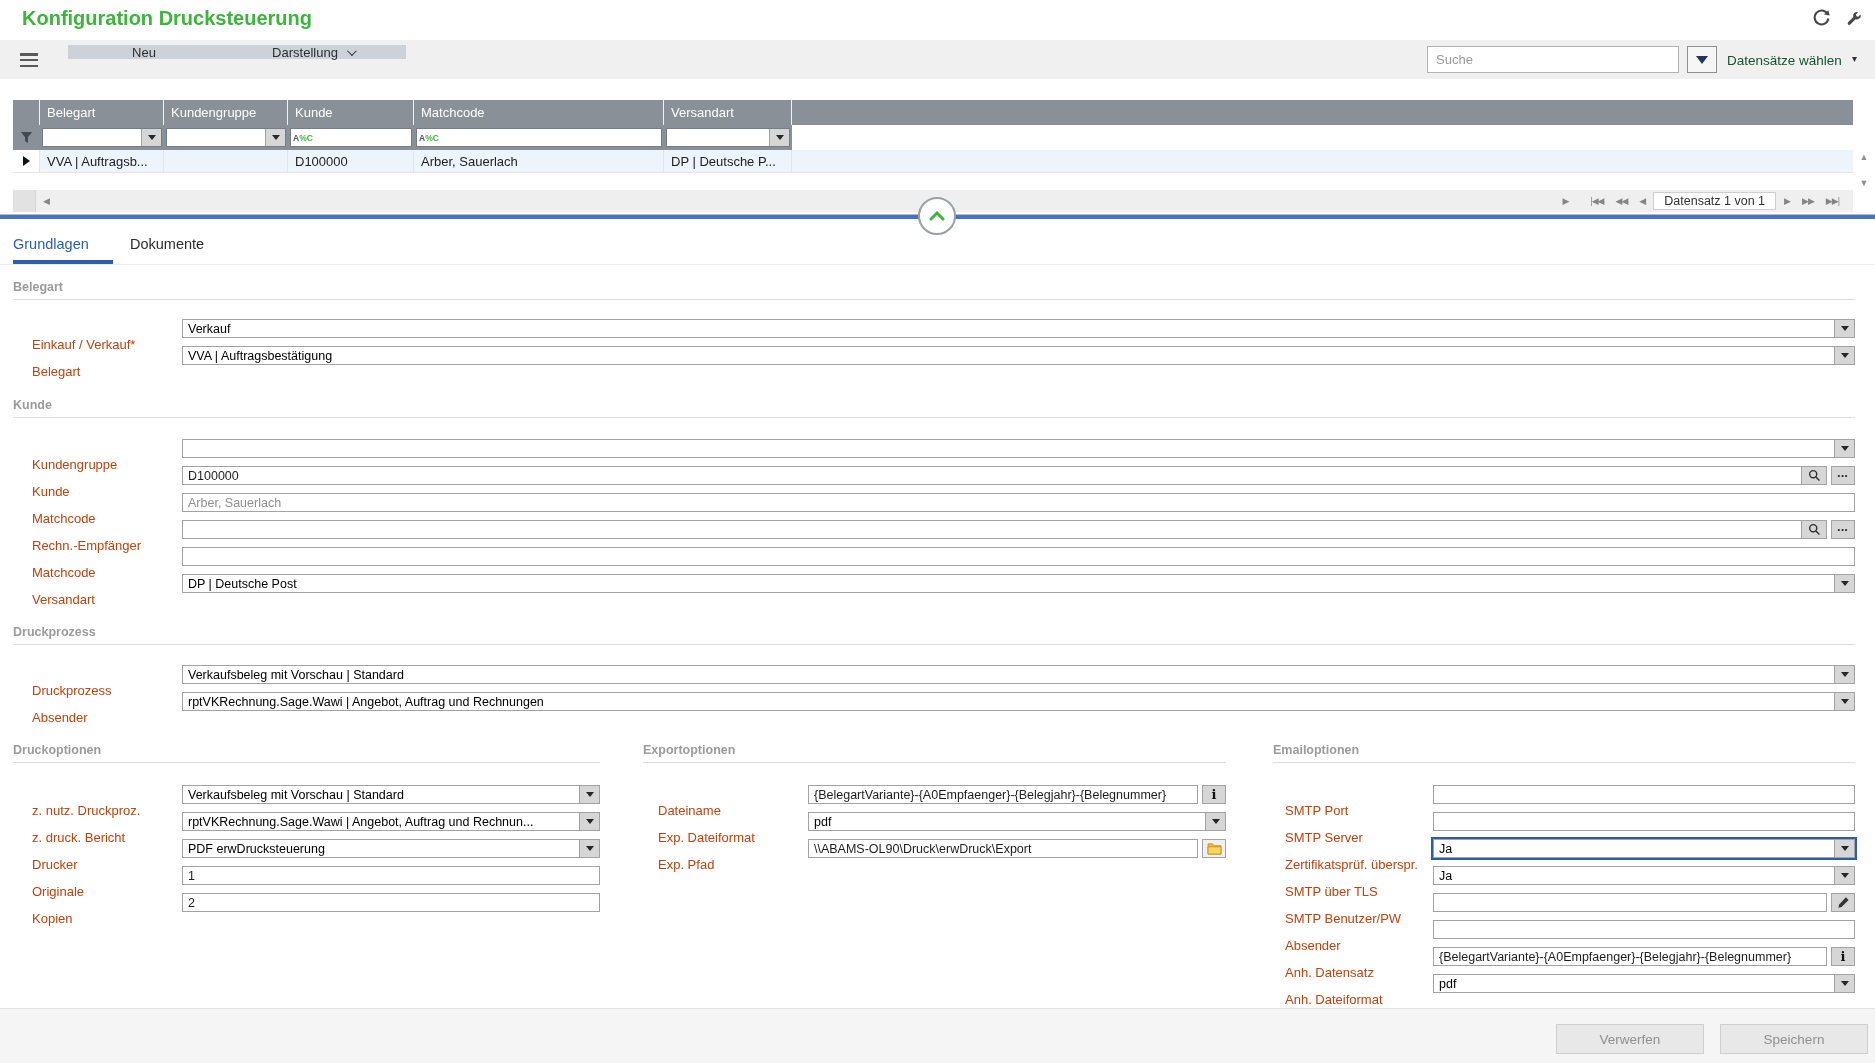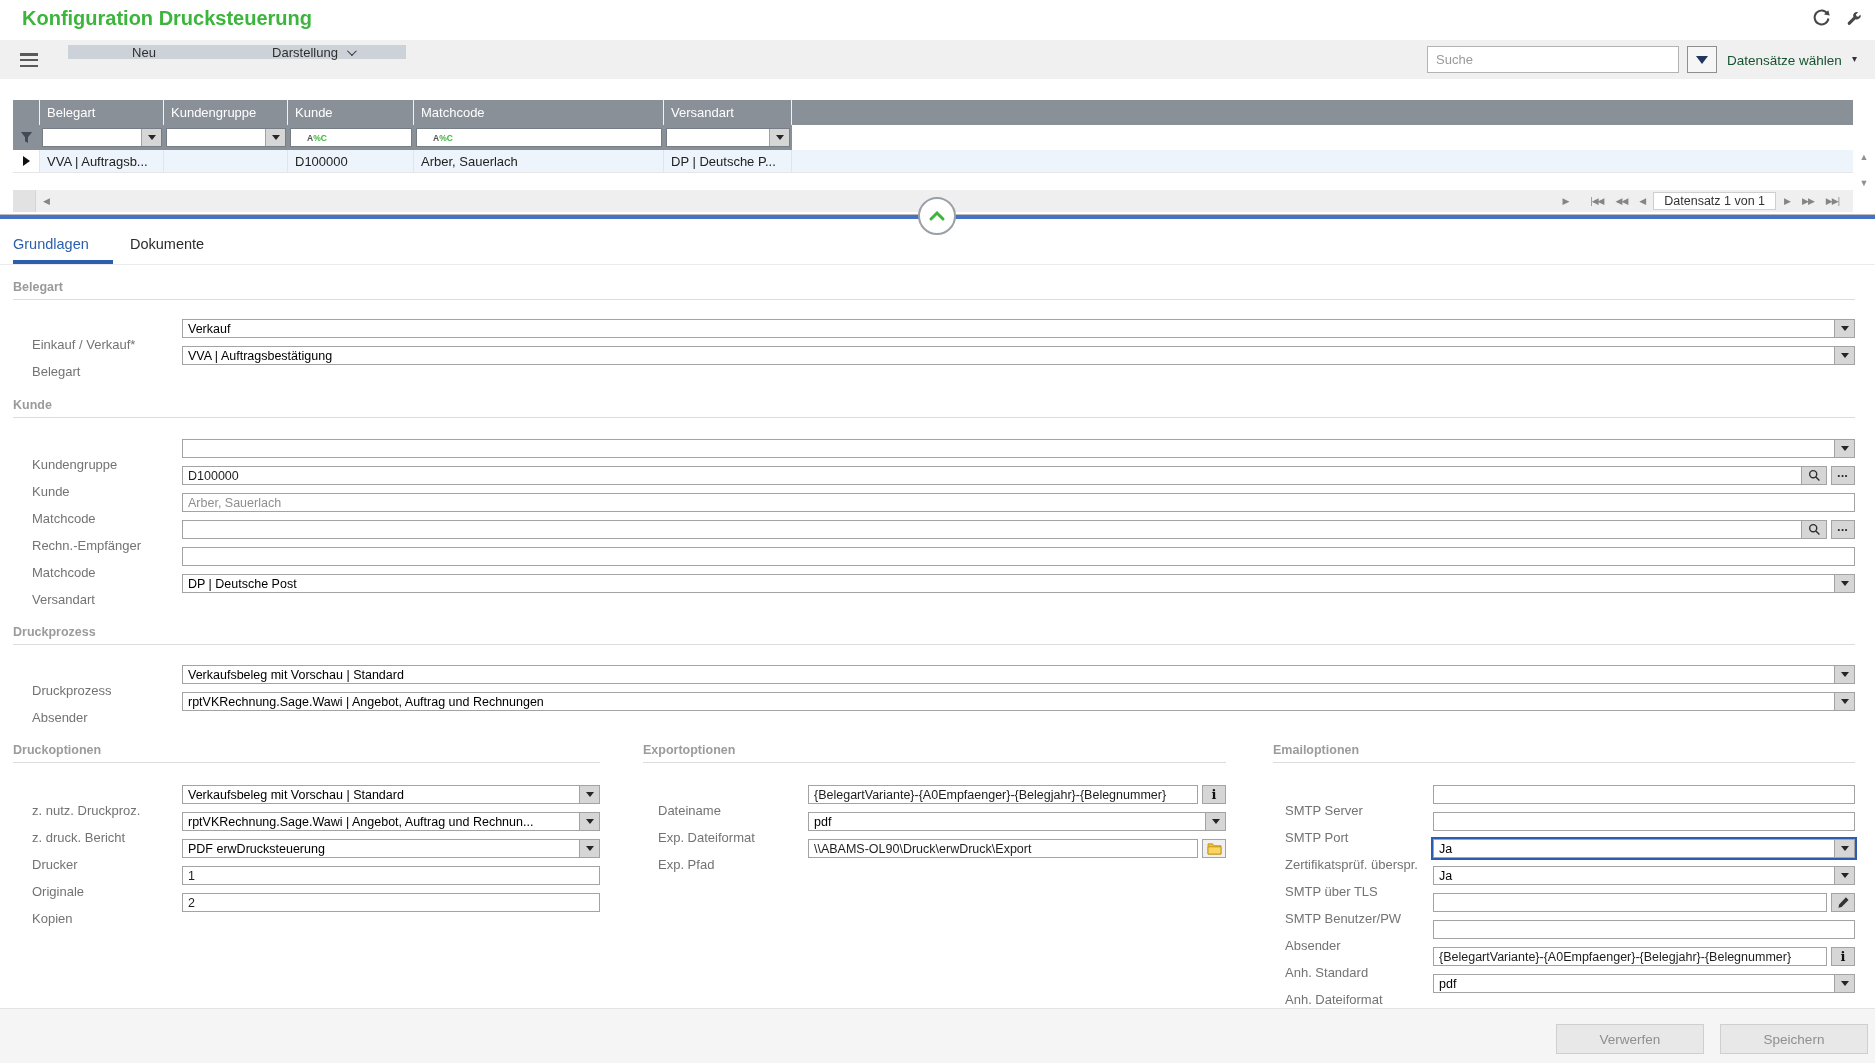--- a/index.html
+++ b/index.html
@@ -24,21 +24,21 @@
   .rec-link{position:absolute;left:1727px;top:13px;font-size:13.5px;color:#14532d;cursor:pointer;}
   .rec-caret{position:absolute;left:1852px;top:13px;font-size:10px;color:#333;cursor:pointer;}
   
   .ghead{position:absolute;left:13px;top:100px;width:1840px;height:25px;display:flex;background:#8a9097;}
   .gh{box-sizing:border-box;border-right:1px solid #f2f2f2;color:#fff;font-size:13px;display:flex;align-items:center;padding-left:7px;cursor:pointer;}
   .gfilter{position:absolute;left:13px;top:125px;width:779px;height:25px;display:flex;background:#8a9097;align-items:center;}
   .fc{box-sizing:border-box;height:25px;display:flex;align-items:center;justify-content:center;padding:0 2px;}
   .fcombo{display:flex;height:19px;flex:1;background:#fff;border:1px solid #777d86;box-sizing:border-box;cursor:pointer;}
   .fcombo .sp{flex:1;}
   .ftxt{display:flex;height:19px;flex:1;background:#fff;border:1px solid #777d86;box-sizing:border-box;align-items:center;}
-  .wc{font-size:8.5px;font-weight:bold;letter-spacing:0;padding-left:16px;white-space:nowrap;}
+  .wc{font-size:8.5px;font-weight:bold;letter-spacing:0;padding-left:2px;white-space:nowrap;}
   .wc b{color:#555;font-weight:bold;}
   .wc em{color:#3cb53c;font-style:normal;font-weight:bold;}
   .dd{width:19px;background:#d6d6d6;border-left:1px solid #a3a3a3;display:flex;align-items:center;justify-content:center;cursor:pointer;flex:none;}
   .tri{width:0;height:0;border-left:4px solid transparent;border-right:4px solid transparent;border-top:5px solid #262626;}
   .grow{position:absolute;left:13px;top:150px;width:1840px;height:22px;display:flex;background:#edf4fb;border-bottom:1px solid #e6e6e6;cursor:pointer;}
   .gc{box-sizing:border-box;border-right:1px solid #dfe5ec;font-size:13px;color:#222;display:flex;align-items:center;padding-left:7px;white-space:nowrap;overflow:hidden;}
   .rowmark{width:0;height:0;border-top:5px solid transparent;border-bottom:5px solid transparent;border-left:7px solid #111;margin:0 auto;}
   .hstrip{position:absolute;left:13px;top:190px;width:1840px;height:22px;background:#efefef;}
   .hcorner{position:absolute;left:0;top:0;width:22px;height:22px;background:#e2e2e2;border-right:1px solid #d5d5d5;}
   .pg{font-size:9px;color:#858585;letter-spacing:-1px;cursor:pointer;padding:0 6px;line-height:22px;display:inline-block;}
@@ -54,21 +54,21 @@
   .tab{position:absolute;top:236px;font-size:14.5px;cursor:pointer;}
   .tab.on{color:#2b5fad;}
   .tab.off{color:#2c2c2c;}
   .tab-ul{position:absolute;left:13px;top:260px;width:100px;height:4px;background:#2b5fad;}
   .tab-base{position:absolute;left:0;top:264px;width:1875px;height:1px;background:#ececec;}
   
   .section{position:absolute;}
   .sec-head{font-size:12.5px;font-weight:bold;color:#9b9b9b;padding-bottom:5px;border-bottom:1px solid #dcdcdc;}
   .rows{margin-top:19px;}
   .frow{display:flex;align-items:center;height:19px;margin-bottom:8px;}
-  .lbl{flex:none;font-size:13px;color:#737373;box-sizing:border-box;padding-right:8px;white-space:nowrap;margin-top:32px;}
+  .lbl{flex:none;font-size:13px;color:#c2410c;box-sizing:border-box;padding-right:8px;white-space:nowrap;margin-top:32px;}
   .w1 .lbl{width:169px;padding-left:19px;}
   .w2 .lbl{width:165px;padding-left:15px;}
   .w3 .lbl{width:160px;padding-left:12px;}
   .fld{display:flex;align-items:stretch;flex:1;height:19px;box-sizing:border-box;border:1px solid #a3a3a3;background:#fff;}
   .cval{flex:1;font-size:12.5px;color:#000000;display:flex;align-items:center;padding:0 5px;white-space:nowrap;overflow:hidden;}
   .fld input{flex:1;border:none;background:transparent;outline:none;font-family:inherit;font-size:12.5px;color:#1e1e1e;padding:0 5px;min-width:0;}
   .ro input{color:#8f8f8f;}
   .focused{outline:2px solid #2a5db0;}
   .inbtn{width:24px;background:#d6d6d6;border-left:1px solid #a3a3a3;display:flex;align-items:center;justify-content:center;cursor:pointer;flex:none;}
   .side{width:24px;height:19px;flex:none;box-sizing:border-box;margin-left:4px;border:1px solid #a3a3a3;background:#d6d6d6;
@@ -400,27 +400,27 @@
             </svg>
           </span>
         </div>
     </div>
   </div>
 
   <div class="section w3" style="left:1273px;top:743px;width:582px;">
     <div class="sec-head">Emailoptionen</div>
     <div class="rows" style="margin-top:22px;">
       <div class="frow">
+          <span class="lbl">SMTP Port</span>
+        <div class="fld">
+            <input value="" style="">
+          </div>
+        </div>
+      <div class="frow">
           <span class="lbl">SMTP Server</span>
-        <div class="fld">
-            <input value="" style="">
-          </div>
-        </div>
-      <div class="frow">
-          <span class="lbl">SMTP Port</span>
         <div class="fld">
             <input value="" style="">
           </div>
         </div>
       <div class="frow">
           <span class="lbl">Zertifikatsprüf. überspr.</span>
         <div class="fld focused">
             <span class="cval">Ja</span>
             <span class="dd">
               <i class="tri"></i>
@@ -447,21 +447,21 @@
             </svg>
           </span>
         </div>
       <div class="frow">
           <span class="lbl">Absender</span>
         <div class="fld">
             <input value="" style="">
           </div>
         </div>
       <div class="frow">
-          <span class="lbl">Anh. Standard</span>
+          <span class="lbl">Anh. Datensatz</span>
         <div class="fld">
             <input value="{BelegartVariante}-{A0Empfaenger}-{Belegjahr}-{Belegnummer}" style="">
           </div>
         <span class="side info-g"></span>
         </div>
       <div class="frow">
           <span class="lbl">Anh. Dateiformat</span>
         <div class="fld">
             <span class="cval">pdf</span>
             <span class="dd">

